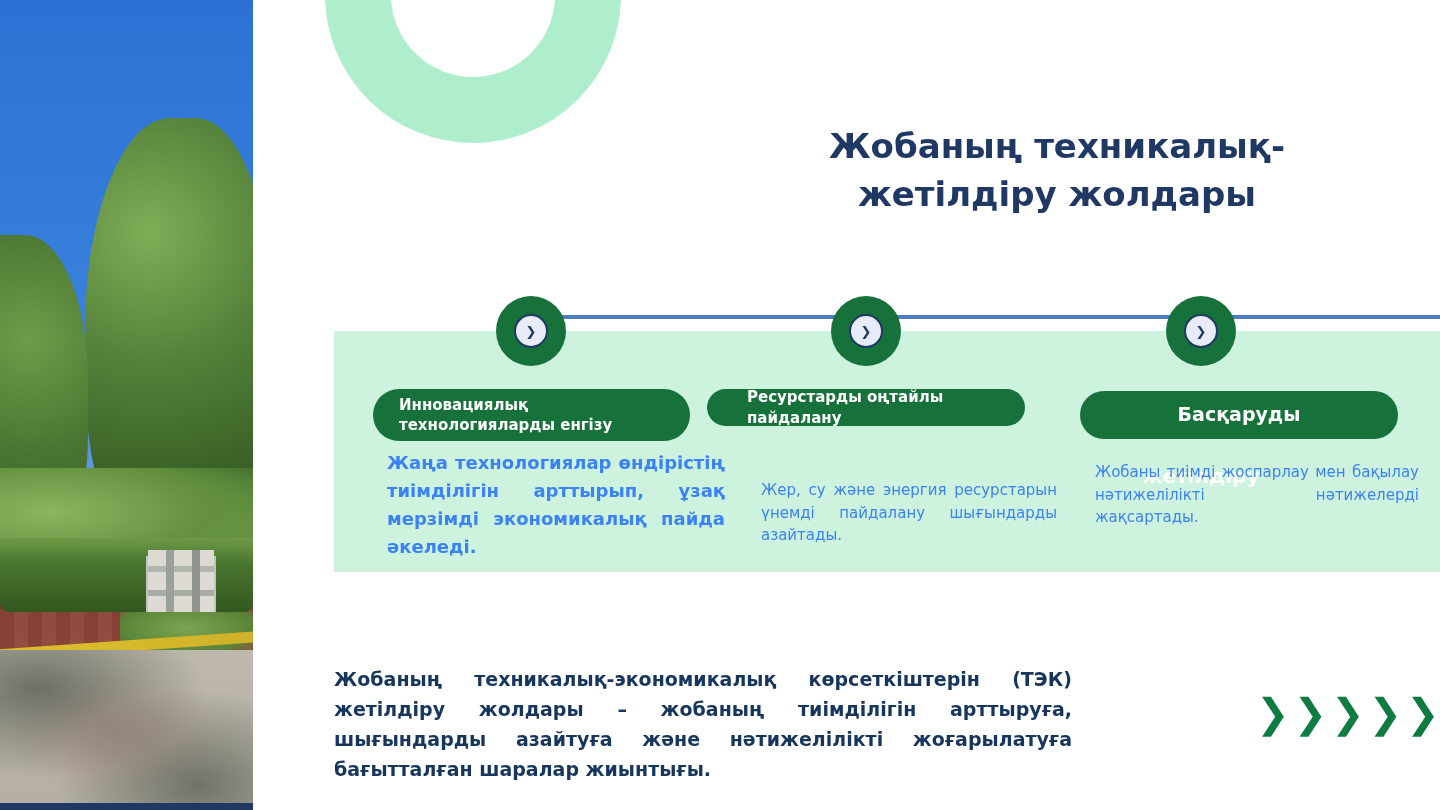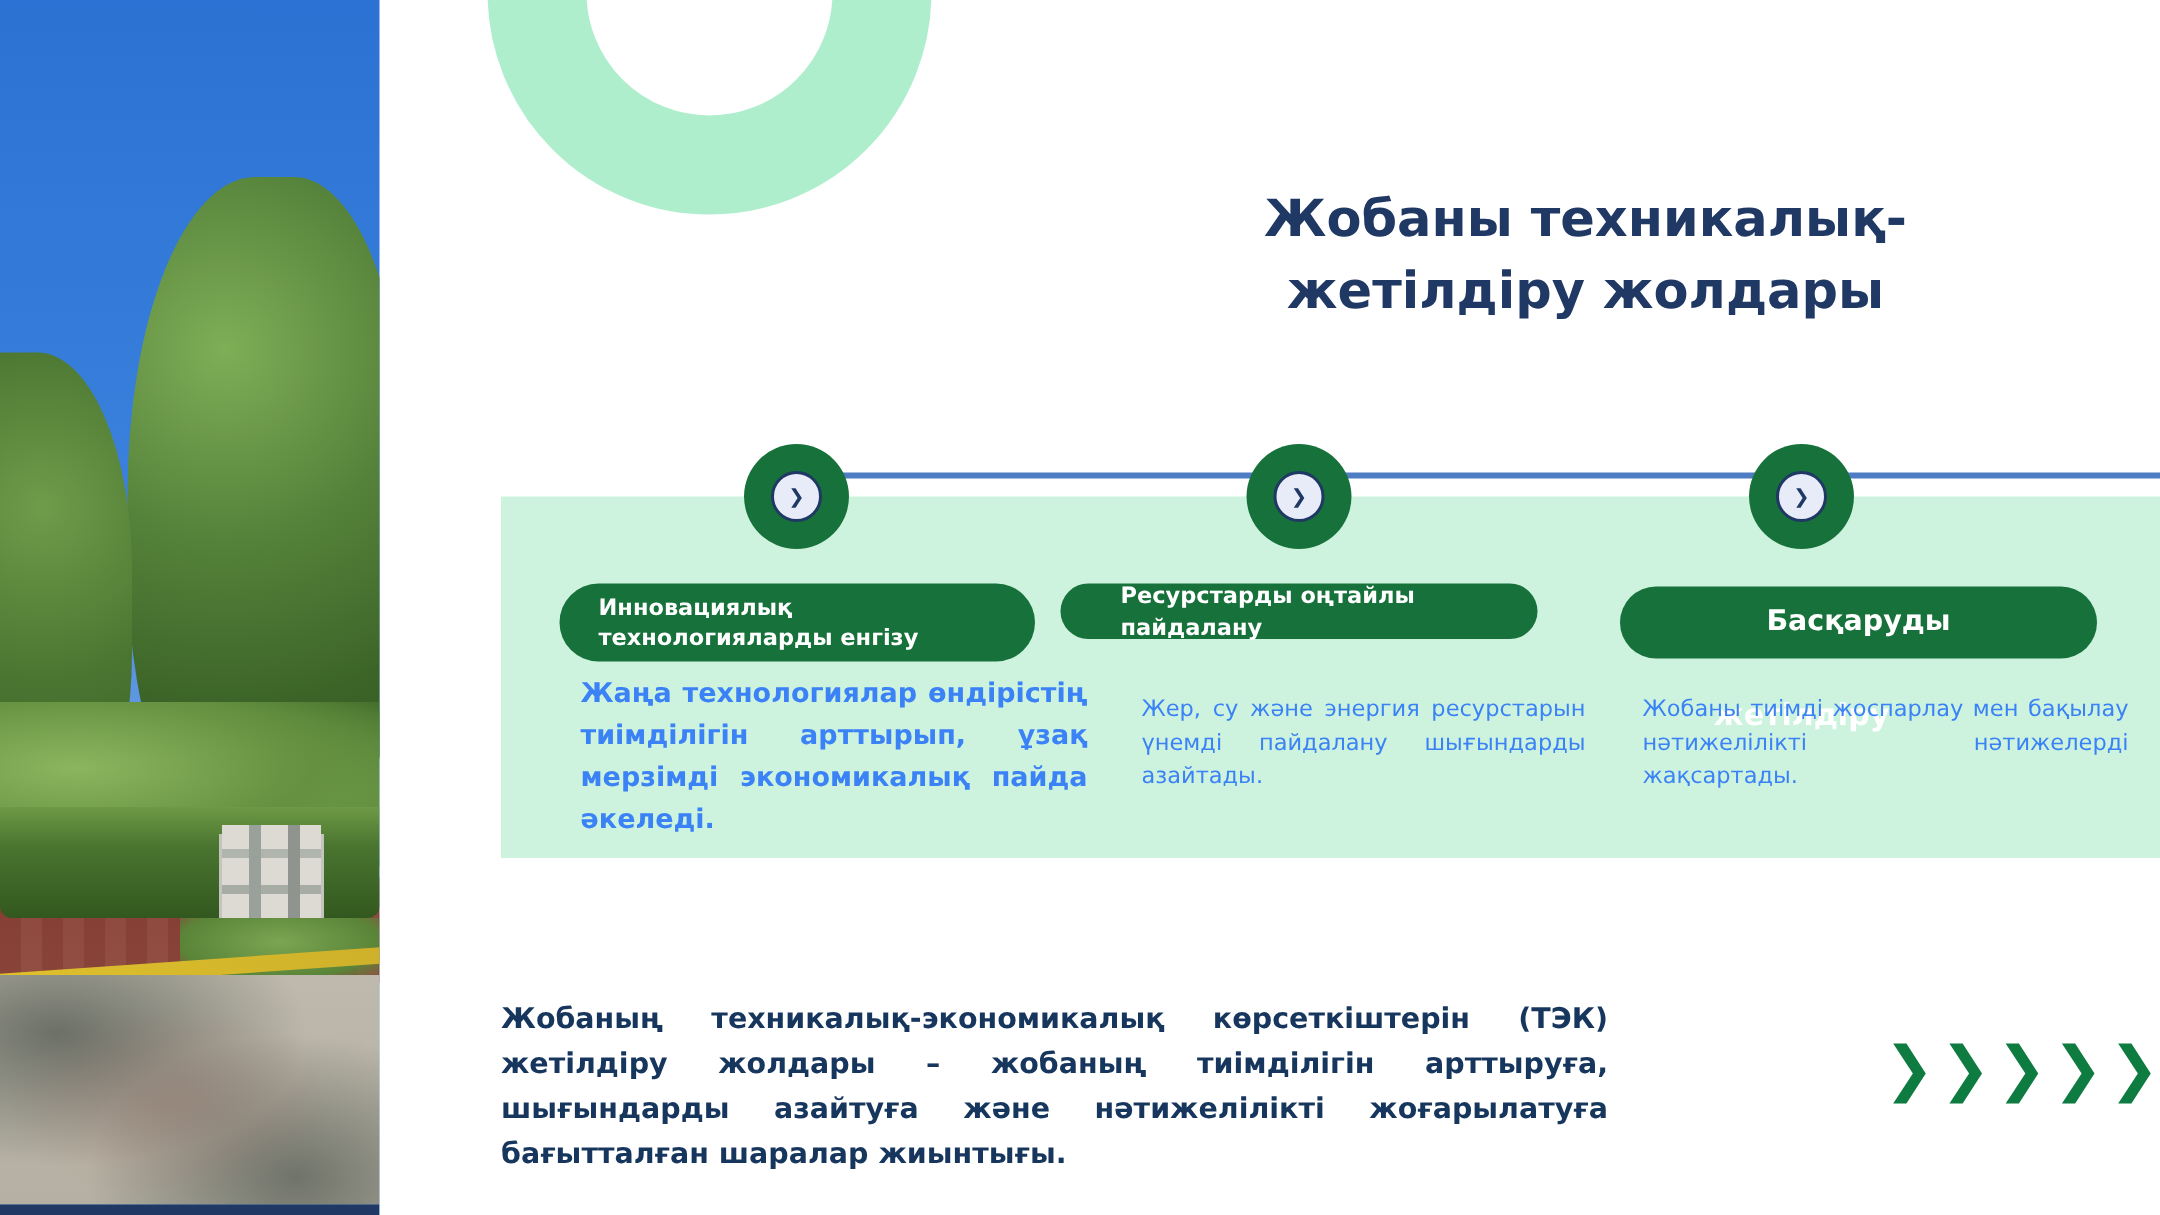--- a/index.html
+++ b/index.html
@@ -48,21 +48,21 @@
   
   .pill{position:absolute;background:#17713a;color:#ffffff;font-weight:bold;border-radius:27px;
     display:flex;align-items:center;justify-content:center;line-height:1.35;}
   .pill1{left:373px;top:389px;width:317px;height:52px;font-size:15px;padding:0 26px;box-sizing:border-box;}
   .pill2{left:707px;top:389px;width:318px;height:37px;font-size:15px;padding:0 40px;box-sizing:border-box;}
   .pill3{left:1080px;top:391px;width:318px;height:48px;font-size:19px;}
   .pill3-overflow{position:absolute;left:1042px;top:420px;width:318px;text-align:center;color:#ffffff;font-weight:bold;font-size:20px;margin-top:44px;}
   
   .card-body{position:absolute;text-align:justify;color:#3b82f6;margin-left:39px;}
   .card-body1{left:348px;top:449px;width:338px;font-size:18px;font-weight:bold;line-height:1.55;}
-  .card-body2{left:722px;top:461px;width:296px;font-size:15px;font-weight:500;line-height:1.5;}
+  .card-body2{left:722px;top:479px;width:296px;font-size:15px;font-weight:500;line-height:1.5;}
   .card-body3{left:1056px;top:461px;width:324px;font-size:15px;font-weight:500;line-height:1.5;}
   
   .summary{position:absolute;left:334px;top:640px;width:738px;font-size:19px;font-weight:bold;line-height:1.58;text-align:justify;color:#17365d;margin-top:24px;}
   .chevrons{position:absolute;left:1256px;top:690px;font-size:40px;font-weight:bold;color:#0e7c40;letter-spacing:4px;}
 </style>
 </head>
 <body>
 
 <div class="slide">
 
@@ -75,21 +75,21 @@
     <div class="monument"></div>
     <div class="grass-edge"></div>
     <div class="curb"></div>
     <div class="pave-gray"></div>
     <div class="navy-strip"></div>
   </div>
 
   <div class="ring"></div>
 
   <div class="title">
-    <span>Жобаны техникалық-</span>
+    <span>Жобаның техникалық-</span>
     <span>жетілдіру жолдары</span>
   </div>
 
   <div class="panel"></div>
   <div class="hline"></div>
 
   <div class="node node1">
     <div class="inner">❯</div>
   </div>
   <div class="node node2">

